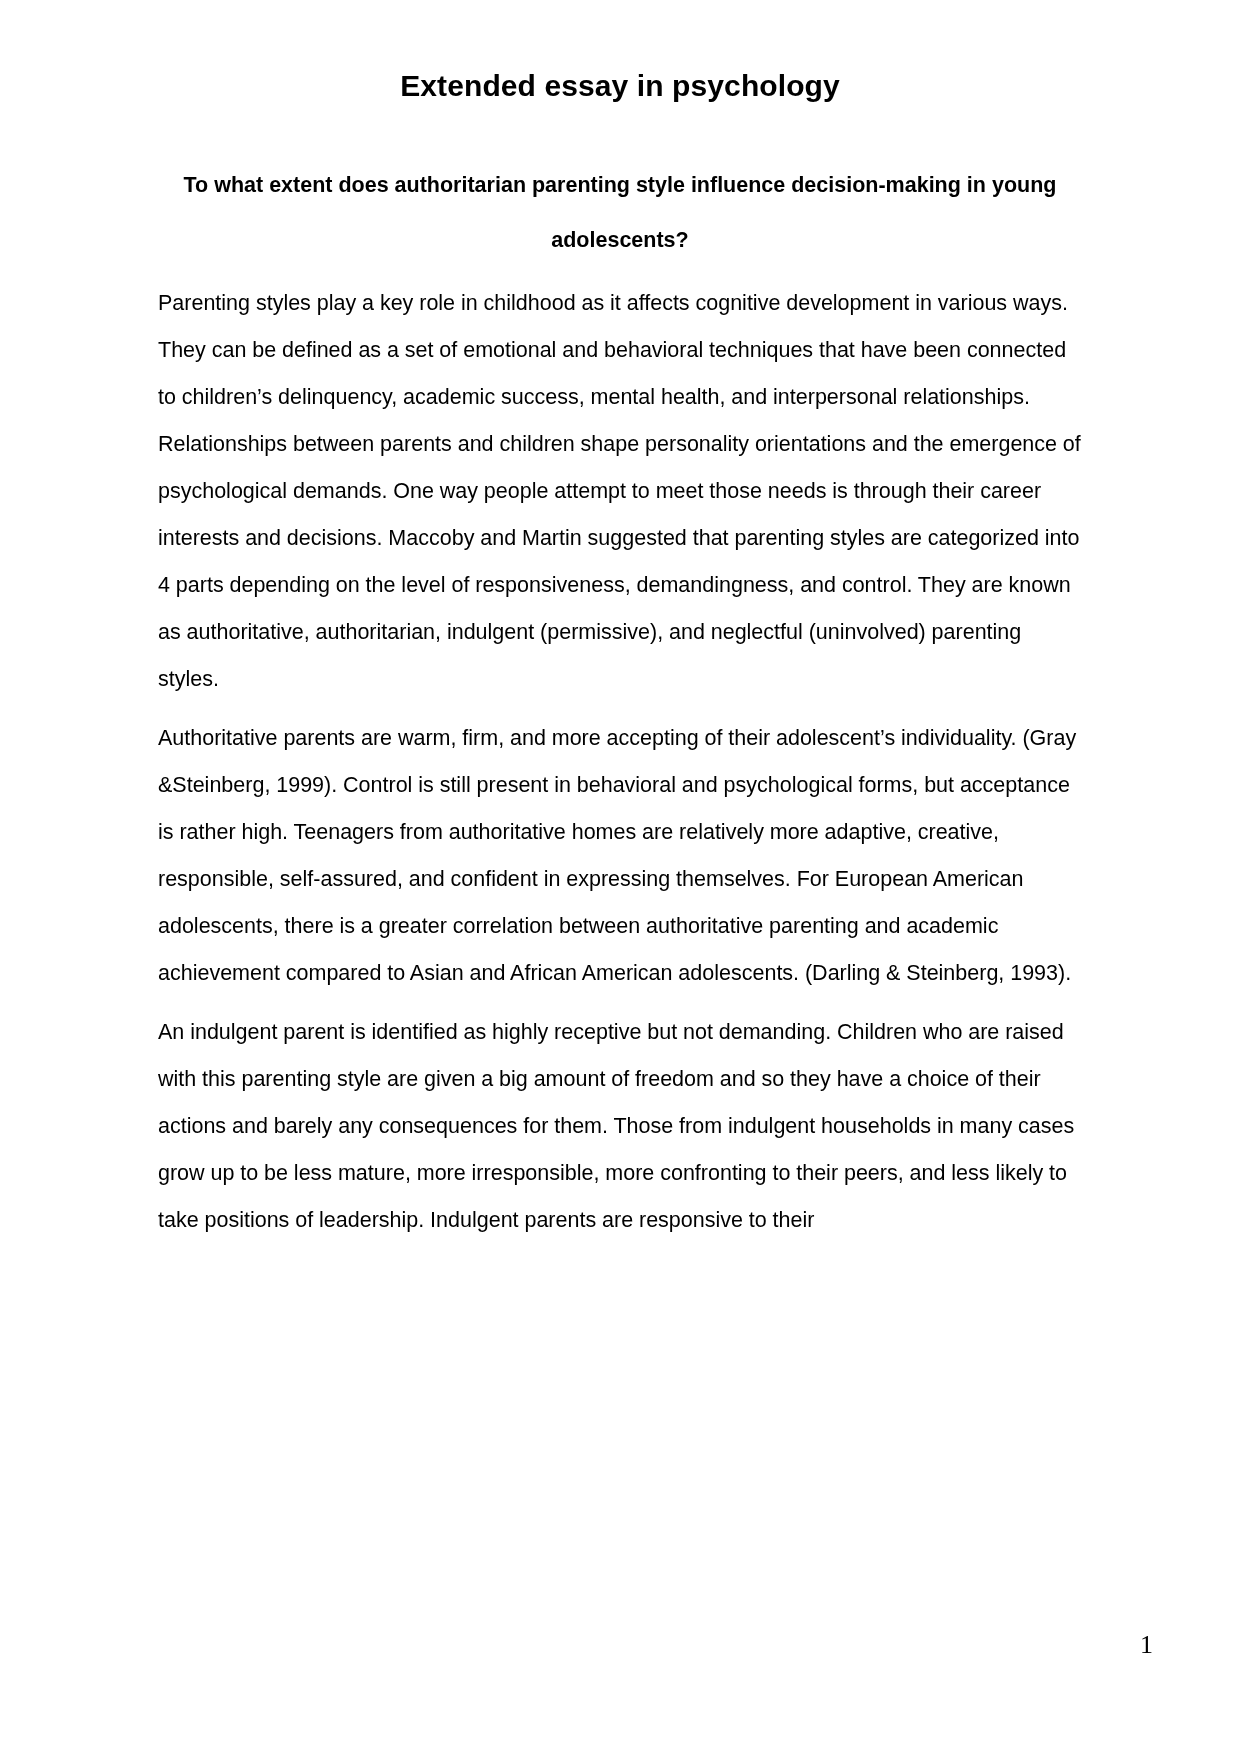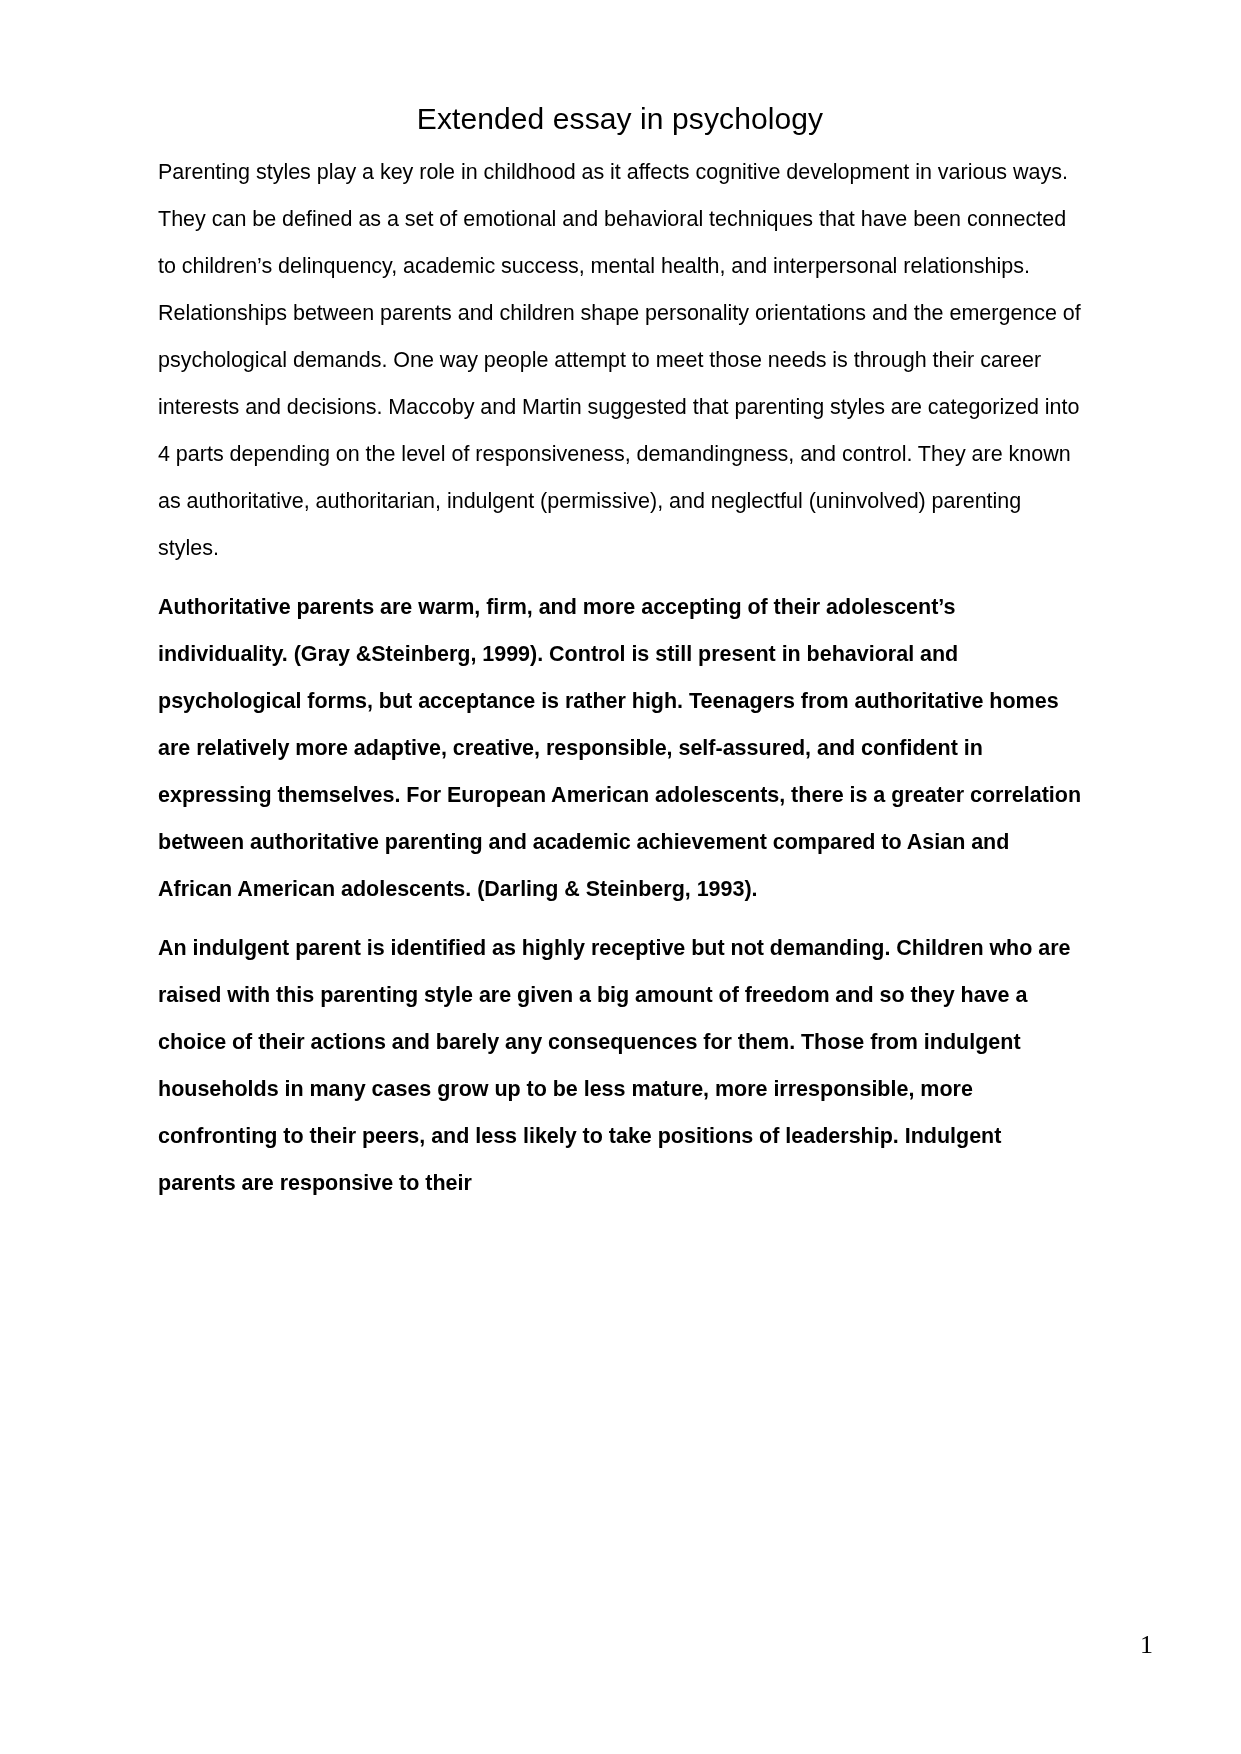--- a/index.html
+++ b/index.html
@@ -29,24 +29,24 @@
   .content {
     position: absolute;
     left: 146px;
     top: 0;
     width: 948px;
   }
 
   .doc-title {
     text-align: center;
     font-size: 30px;
-    font-weight: normal;
+    font-weight: bold;
     line-height: 1.2;
     margin: 0;
-    padding-top: 101px;
+    padding-top: 68px;
     letter-spacing: 0.1px;
   }
 
   .research-question {
     text-align: center;
     font-size: 21.5px;
     font-weight: bold;
     line-height: 55px;
     margin: 0;
     padding-top: 54px;
@@ -57,41 +57,42 @@
   p.body-para {
     font-size: 21.5px;
     line-height: 47px;
     margin: 12px;
     padding: 0;
     text-align: left;
     word-spacing: -0.1px;
   }
 
   .para-gap-first { margin-top: 34px; }
-  .para-gap { margin-top: 47px; font-weight: bold; }
+  .para-gap { margin-top: 47px; }
 
   .page-number {
     position: absolute;
     right: 88px;
     top: 1632px;
     font-family: "Liberation Serif", serif;
     font-size: 26px;
     line-height: 1;
     color: #000000;
   }
 </style>
 </head>
 <body>
 
 <div class="page">
 
   <div class="content">
 
     <h1 class="doc-title">Extended essay in psychology</h1>
 
+    <h2 class="research-question">To what extent does authoritarian parenting style influence decision-making in young adolescents?</h2>
 
     <p class="body-para para-gap-first">Parenting styles play a key role in childhood as it affects cognitive development in various ways. They can be defined as a set of emotional and behavioral techniques that have been connected to children’s delinquency, academic success, mental health, and interpersonal relationships. Relationships between parents and children shape personality orientations and the emergence of psychological demands. One way people attempt to meet those needs is through their career interests and decisions. Maccoby and Martin suggested that parenting styles are categorized into 4 parts depending on the level of responsiveness, demandingness, and control. They are known as authoritative, authoritarian, indulgent (permissive), and neglectful (uninvolved) parenting styles.</p>
 
     <p class="body-para para-gap">Authoritative parents are warm, firm, and more accepting of their adolescent’s individuality. (Gray &amp;Steinberg, 1999).  Control is still present in behavioral and psychological forms, but acceptance is rather high. Teenagers from authoritative homes are relatively more adaptive, creative, responsible, self-assured, and confident in expressing themselves. For European American adolescents, there is a greater correlation between authoritative parenting and academic achievement compared to Asian and African American adolescents. (Darling &amp; Steinberg, 1993).</p>
 
     <p class="body-para para-gap">An indulgent parent is identified as highly receptive but not demanding. Children who are raised with this parenting style are given a big amount of freedom and so they have a choice of their actions and barely any consequences for them. Those from indulgent households in many cases grow up to be less mature, more irresponsible, more confronting to their peers, and less likely to take positions of leadership. Indulgent parents are responsive to their</p>
 
   </div>
 
   <div class="page-number">1</div>

